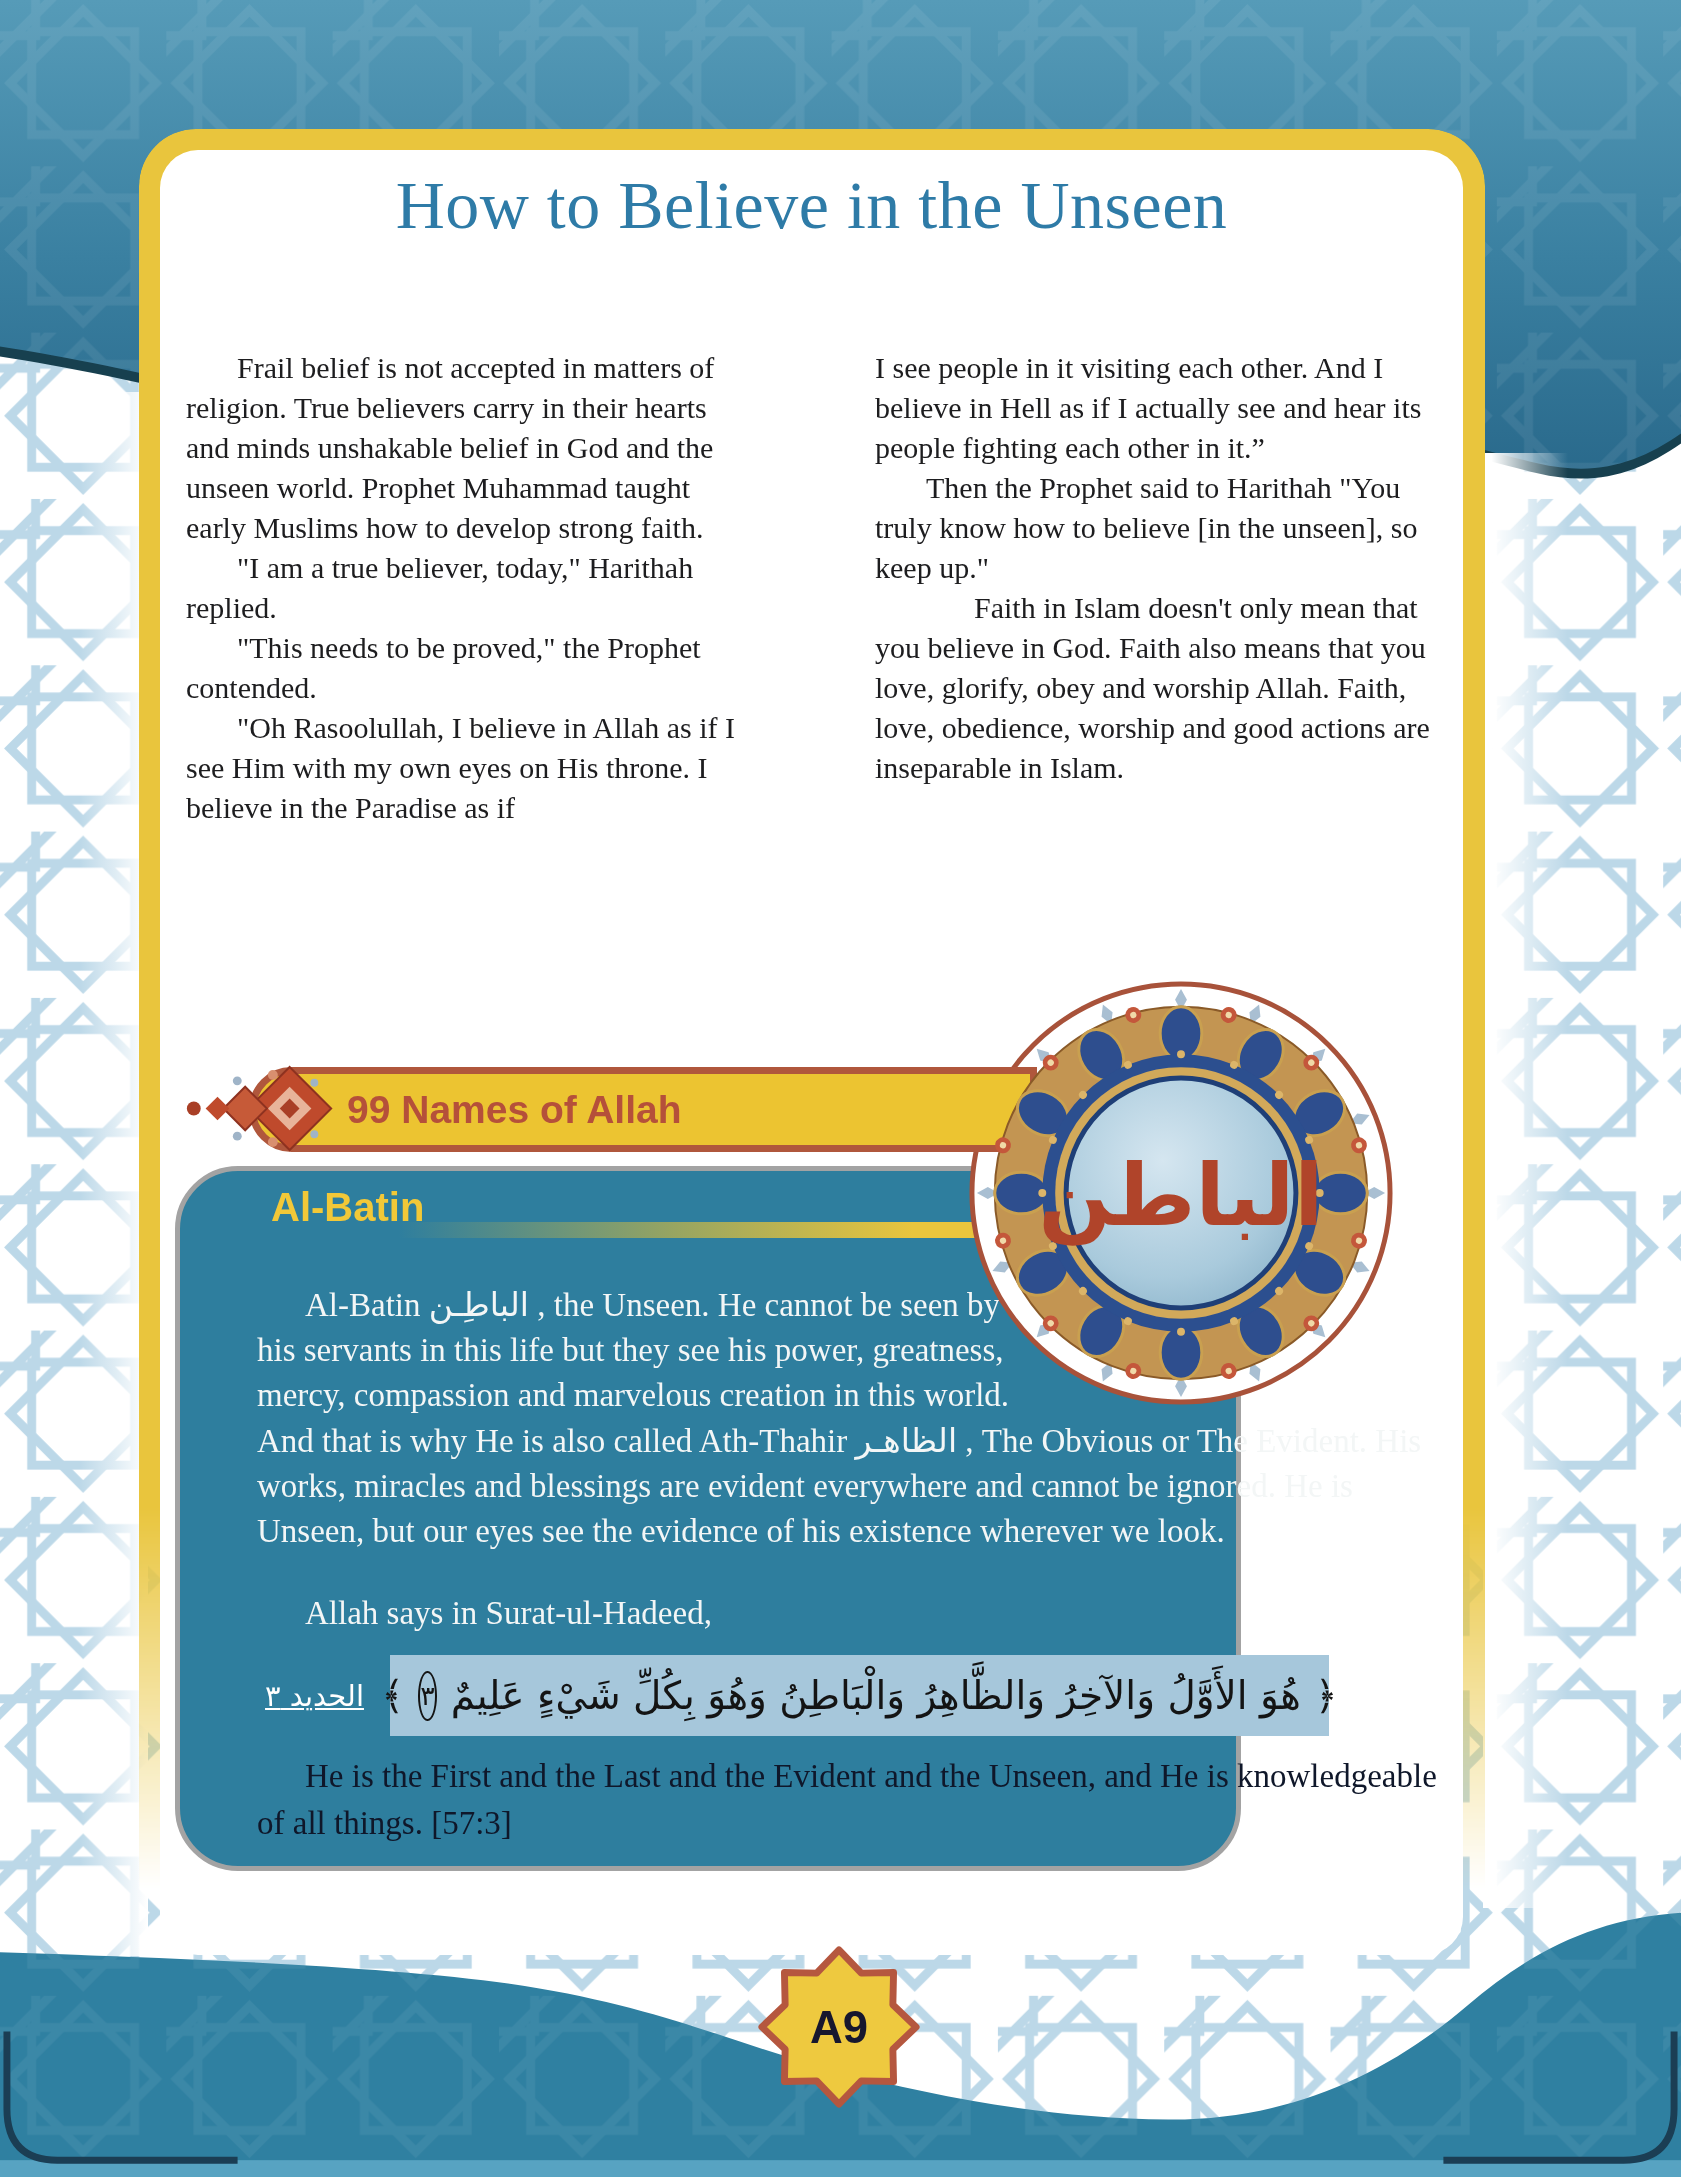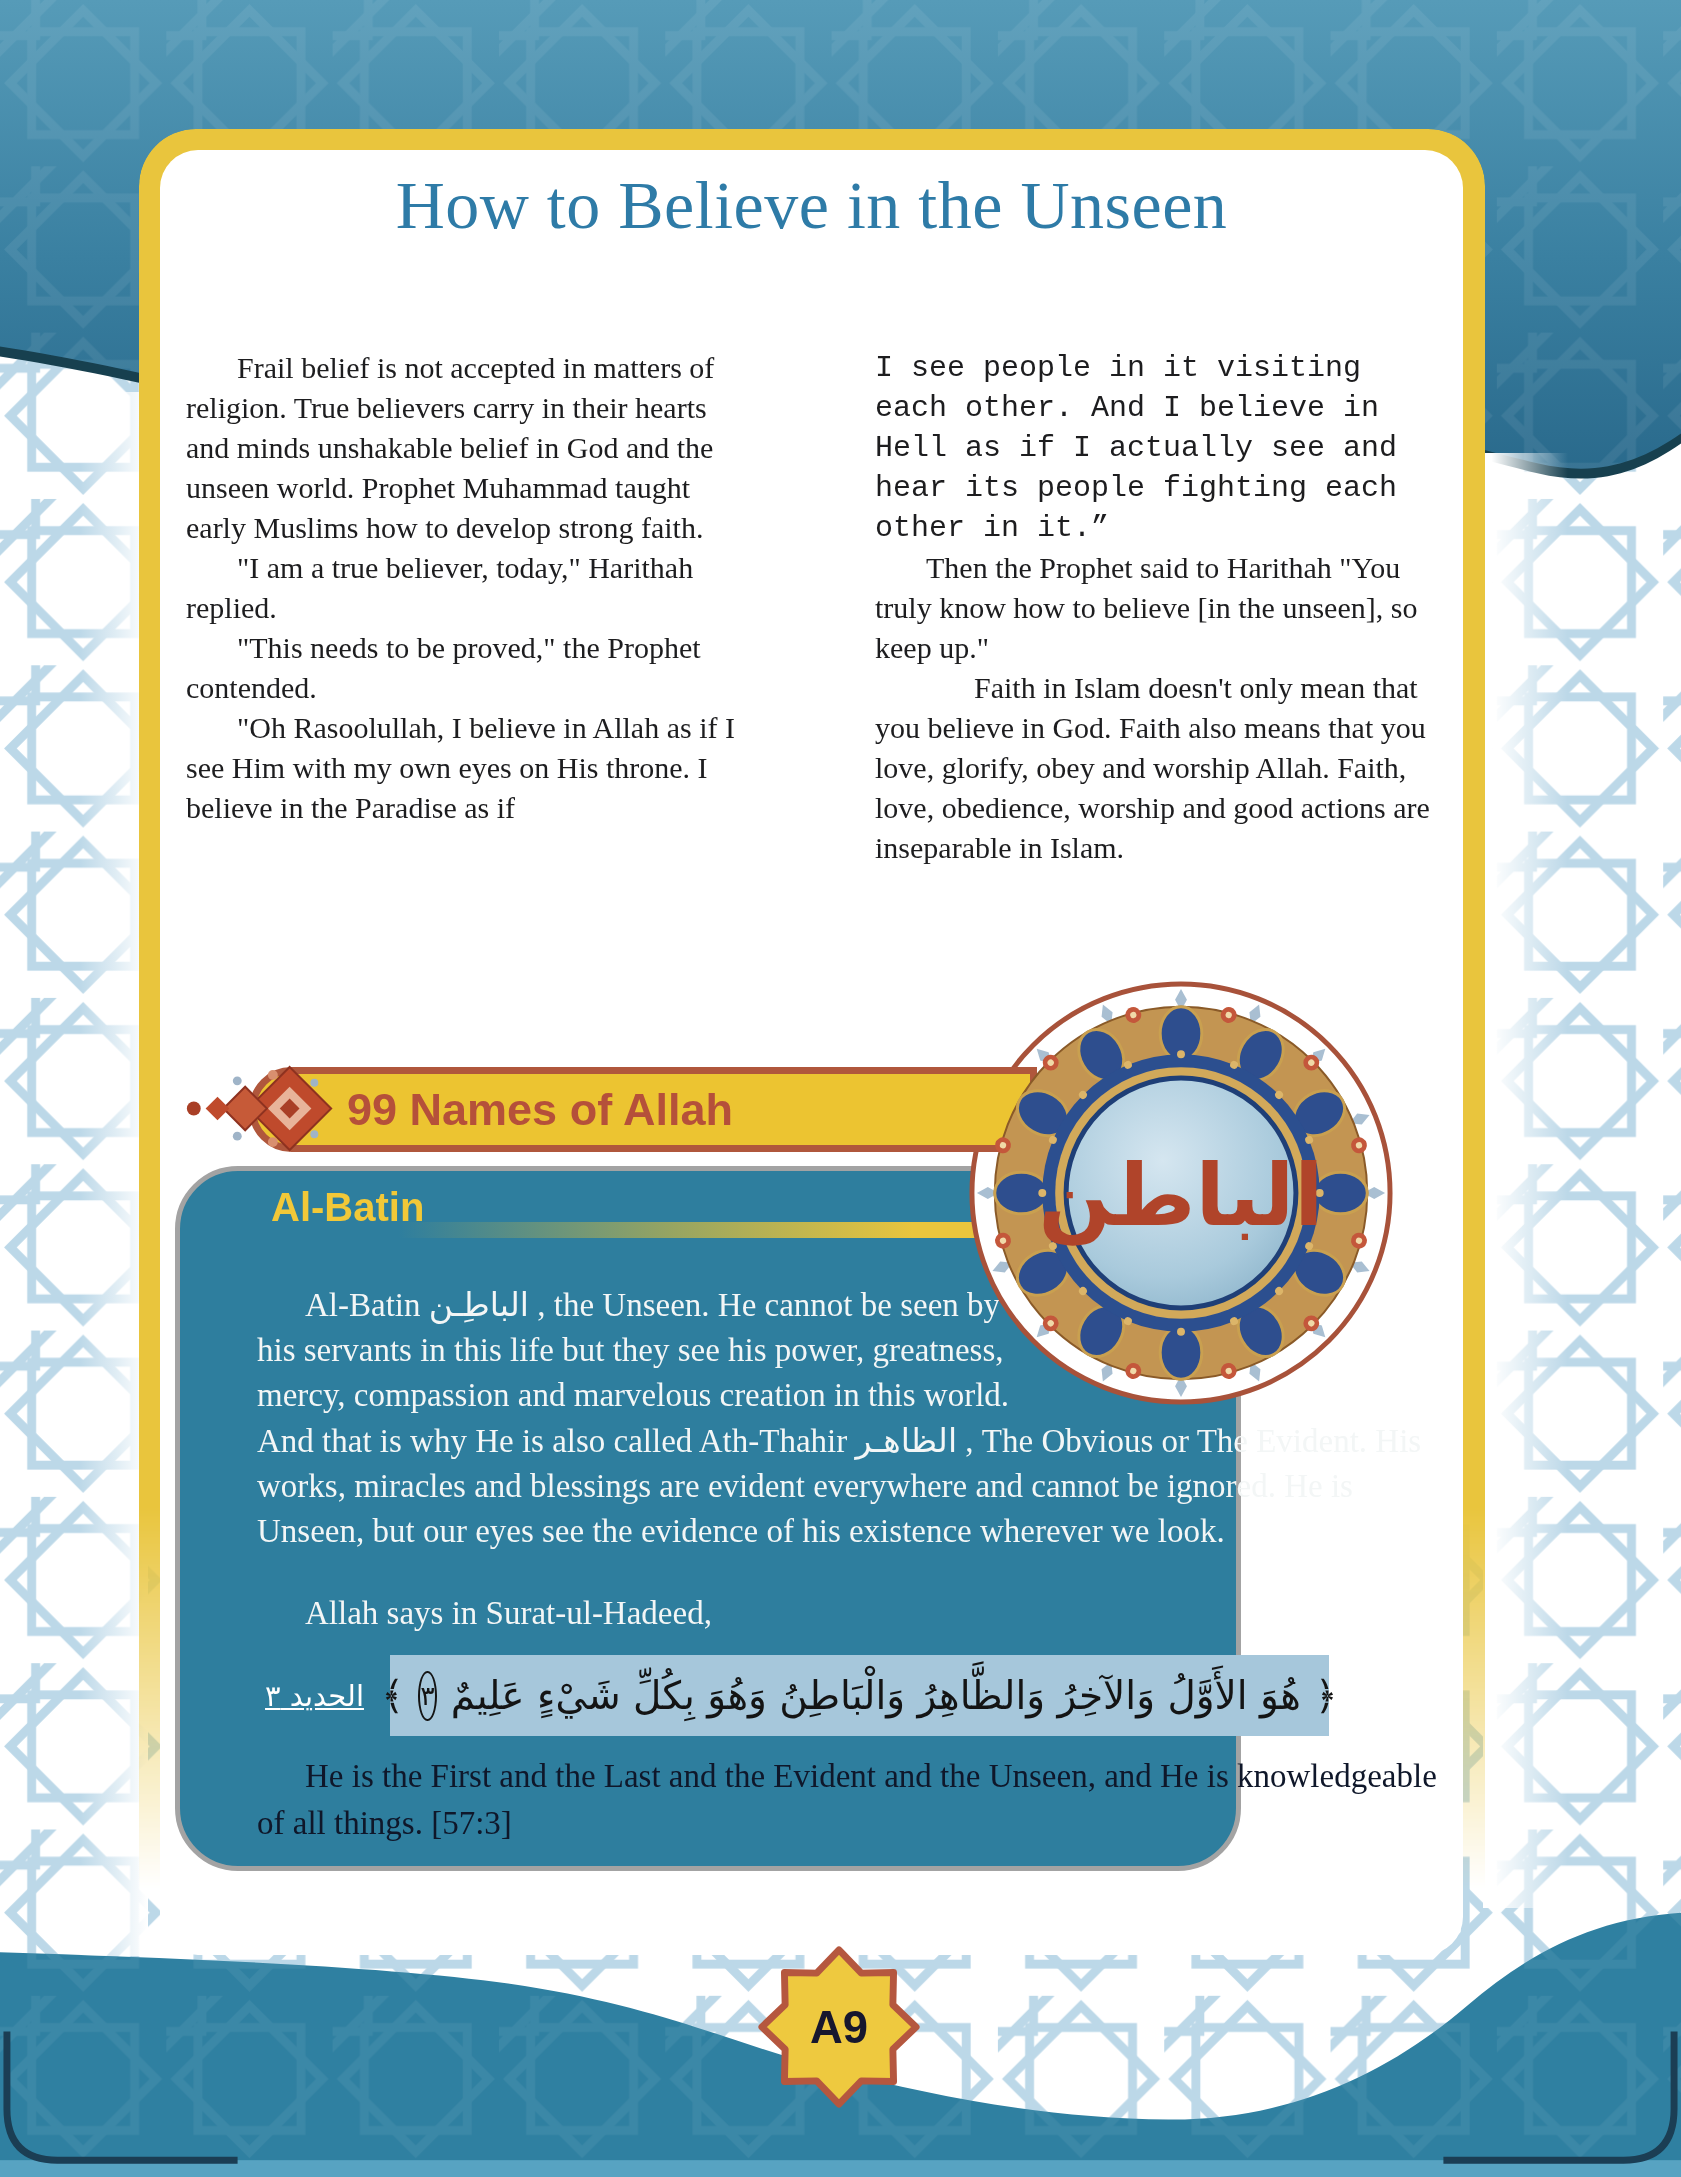--- a/index.html
+++ b/index.html
@@ -28,33 +28,33 @@
   }
   .page-title{
     margin:16px 30px 0 30px;text-align:center;
     font-size:68px;color:#2e7ba7;letter-spacing:0.5px;
   }
   .cols{display:flex;gap:129px;margin:103px 0 0 26px;}
   .col{font-size:30px;line-height:40px;color:#1d1d1f;}
   .col-1{width:560px;}
   .col-2{width:568px;}
   .col p{margin:0;text-indent:51px;}
-  .col-2 p:first-child{text-indent:0;font-family:Liberation Mono, monospace;}
+  .col-2 p:first-child{text-indent:0;}
   .col-2 p:nth-child(3){text-indent:99px;}
 
   
   .banner{
     position:absolute;left:249px;top:1067px;width:788px;height:85px;z-index:5;
     background:#ecc431;border:7px solid #b0573c;
     border-radius:48px 0 0 48px;box-sizing:border-box;
     display:flex;align-items:center;
   }
   .banner-label{
     margin-left:91px;font-family:"Liberation Sans",sans-serif;font-weight:bold;
-    font-size:45px;color:#b5503a;
+    font-size:39px;color:#b5503a;
   }
   svg.banner-ornament{position:absolute;left:176px;top:1053px;z-index:7;}
 
   
   .albatin-box{
     position:absolute;left:175px;top:1166px;width:1066px;height:705px;z-index:2;
     background:#2e7e9e;border:5px solid #a3a3a3;border-radius:63px;box-sizing:border-box;
   }
   .box-heading{
     position:absolute;left:91px;top:14px;

